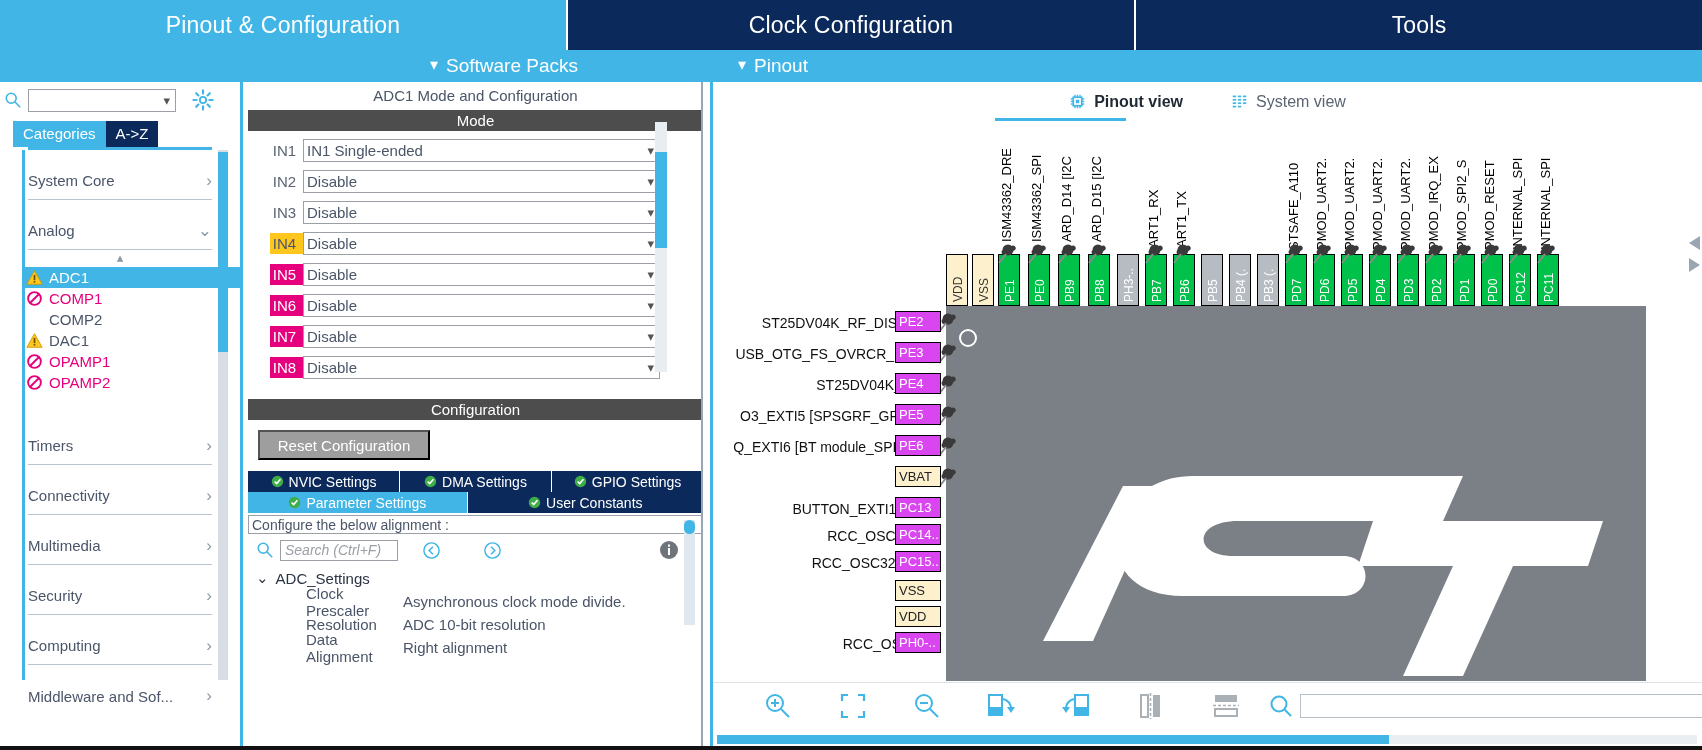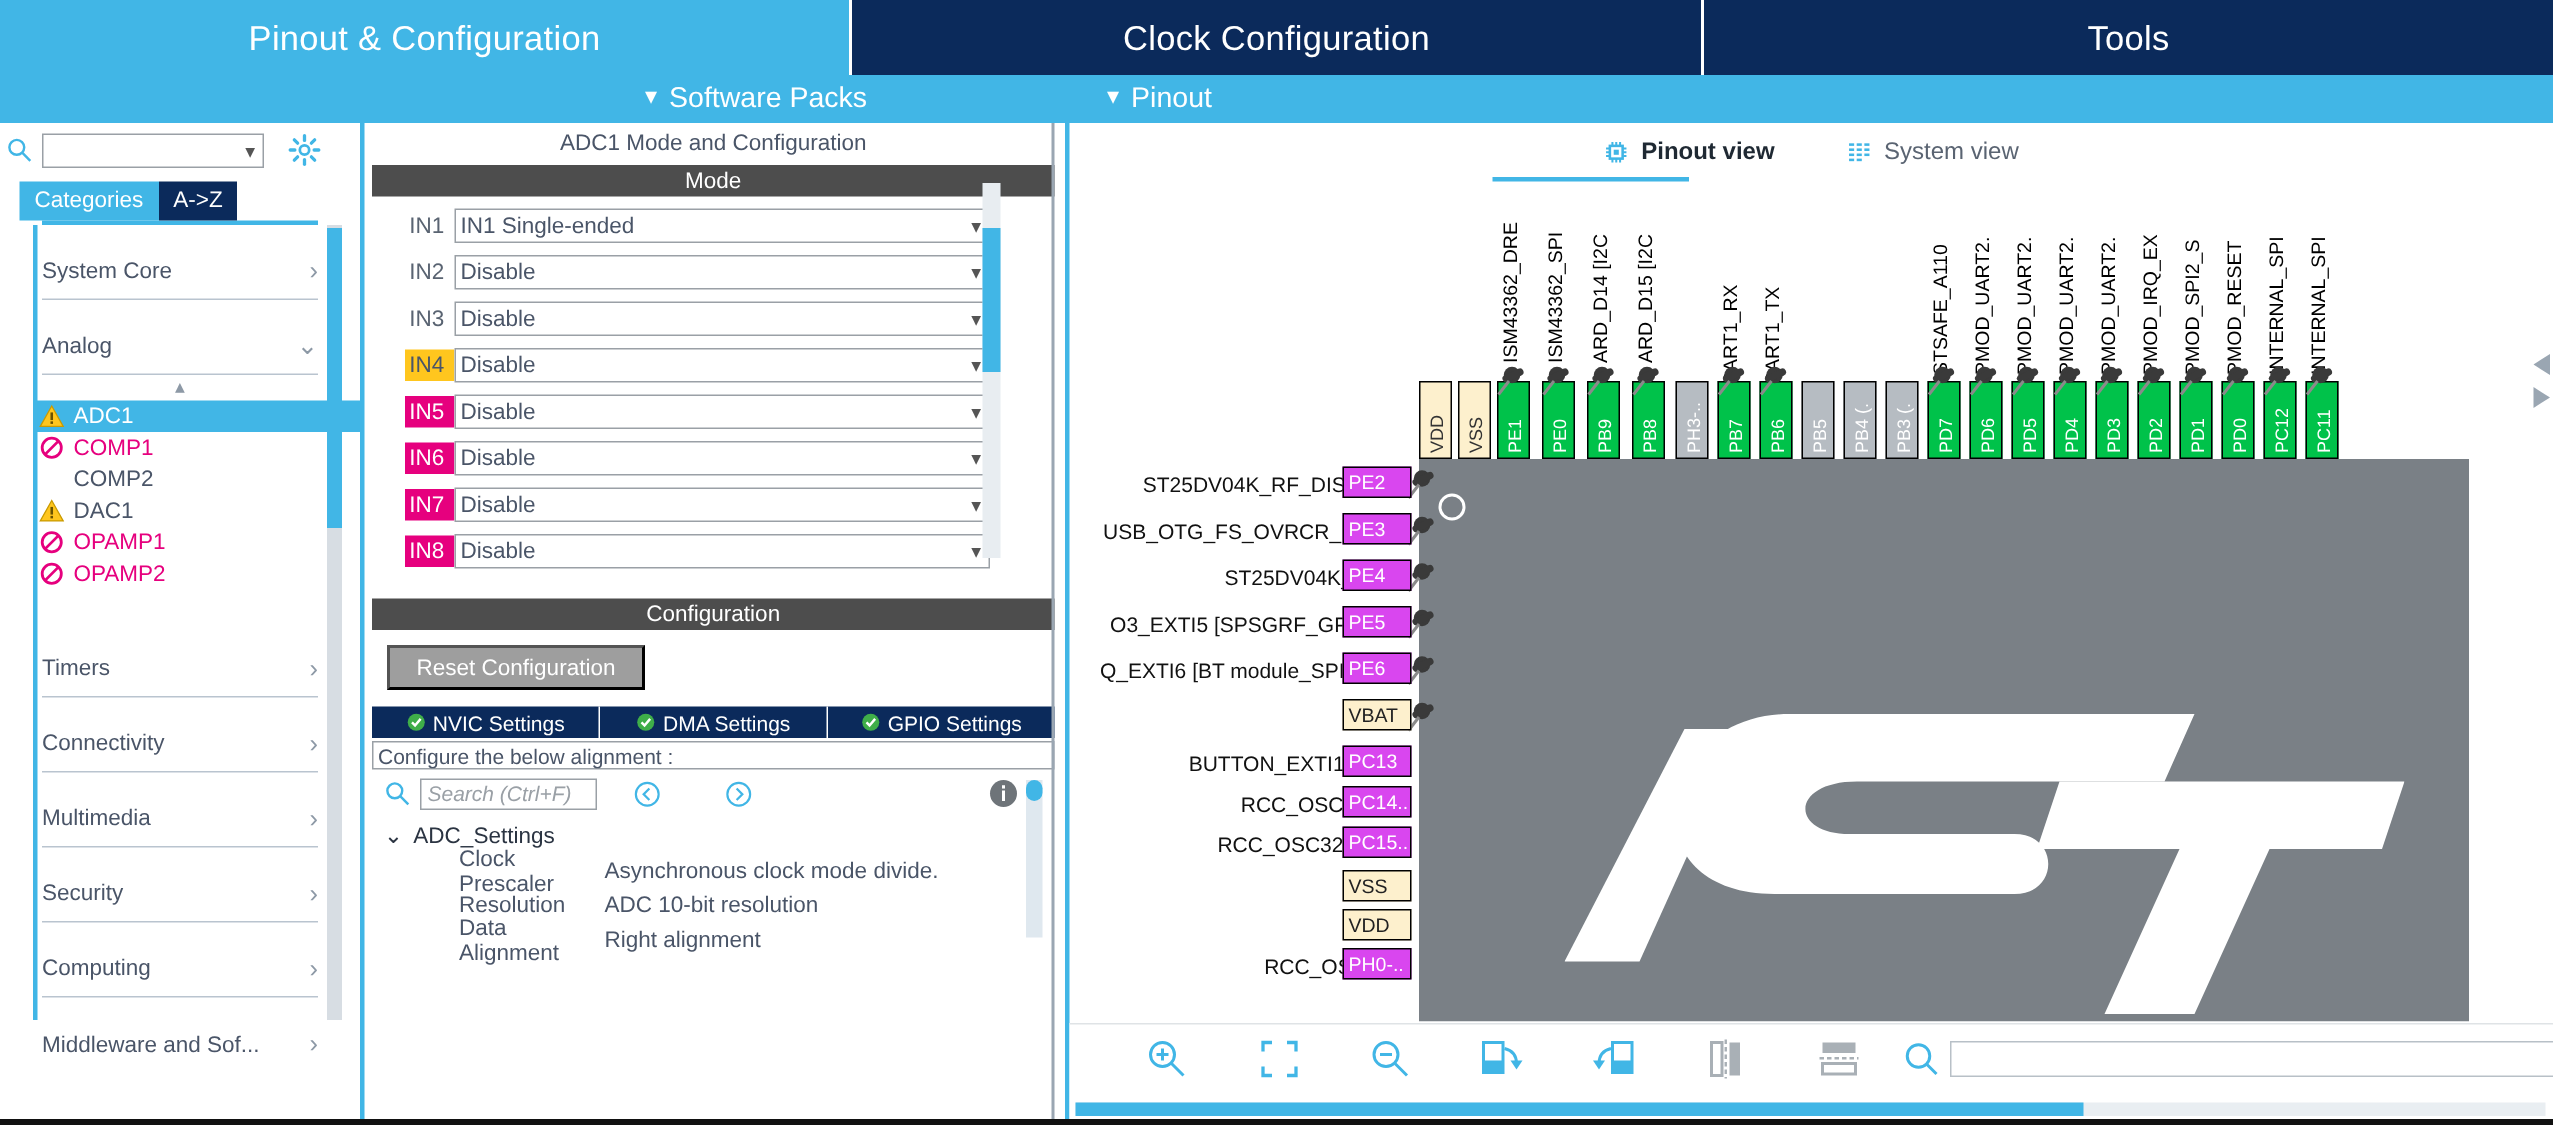--- a/index.html
+++ b/index.html
@@ -464,20 +464,36 @@
           </div>
           <div class="ctab">
             <svg class="ok" viewBox="0 0 16 16">
               <circle cx="8" cy="8" r="7" fill="#3fae49"></circle>
                 <polyline points="4.5,8.2 7,10.6 11.6,5.2" fill="none" stroke="#fff" stroke-width="2"></polyline>
             </svg>
             <span>GPIO Settings</span>
           </div>
         </div>
 
+        <div class="tabs-row" style="margin-top:0;">
+          <div class="ctab active" style="flex:1.3 1 0;">
+            <svg class="ok" viewBox="0 0 16 16">
+              <circle cx="8" cy="8" r="7" fill="#3fae49"></circle>
+                <polyline points="4.5,8.2 7,10.6 11.6,5.2" fill="none" stroke="#fff" stroke-width="2"></polyline>
+            </svg>
+            <span>Parameter Settings</span>
+          </div>
+          <div class="ctab" style="flex:1.4 1 0;">
+            <svg class="ok" viewBox="0 0 16 16">
+              <circle cx="8" cy="8" r="7" fill="#3fae49"></circle>
+                <polyline points="4.5,8.2 7,10.6 11.6,5.2" fill="none" stroke="#fff" stroke-width="2"></polyline>
+            </svg>
+            <span>User Constants</span>
+          </div>
+        </div>
 
         <div class="cfg-note">Configure the below alignment :</div>
 
         <div class="search-row">
           <svg class="mag" viewBox="0 0 20 20">
             <circle cx="8" cy="8" r="5.5" fill="none" stroke="#41b6e6" stroke-width="1.8"></circle>
             <line x1="12" y1="12" x2="18" y2="18" stroke="#41b6e6" stroke-width="1.8"></line>
           </svg>
           <div class="search-box">Search (Ctrl+F)</div>
           <svg class="circ-btn" viewBox="0 0 20 20" style="margin-left:18px;">

